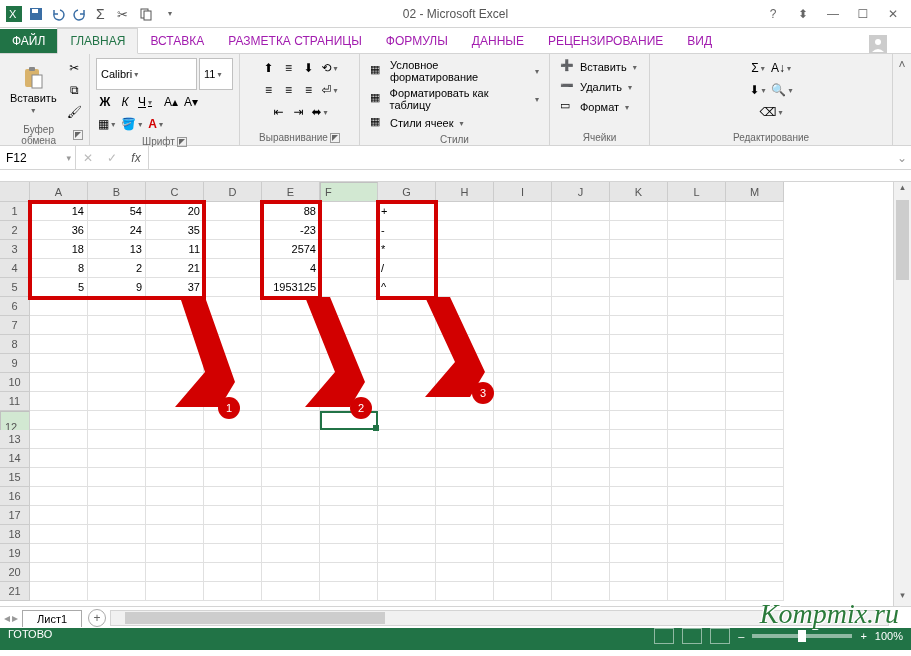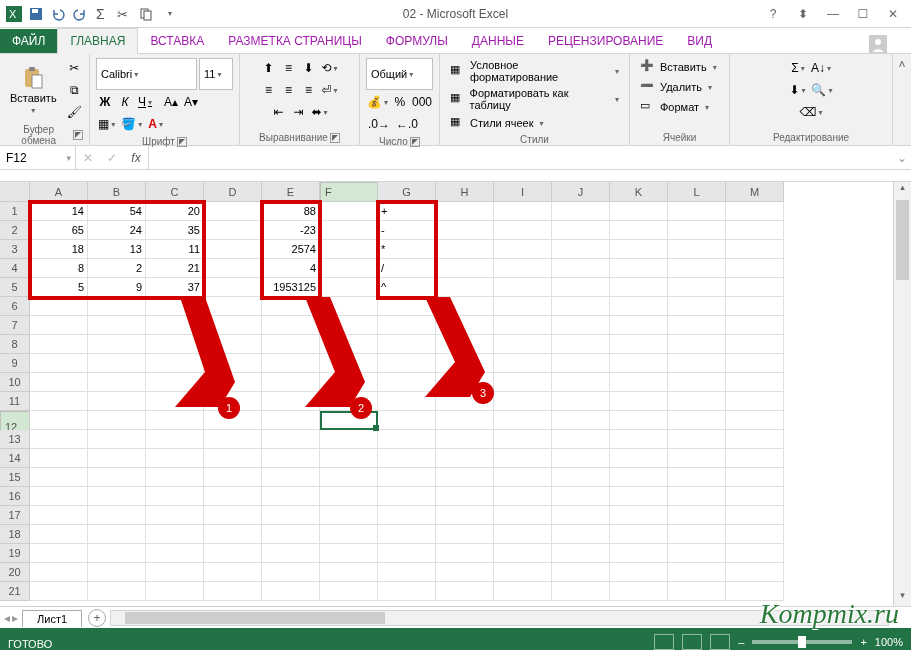--- a/index.html
+++ b/index.html
@@ -72,21 +72,21 @@
 
 
 .sheetbar { height: 22px; border-top: 1px solid #d4d4d4; display: flex; align-items: center; }
 .sheetnav { display: flex; gap: 2px; padding: 0 4px; color: #999; }
 .sheettab { border: 1px solid #aaa; border-bottom: none; padding: 2px 14px; font-size: 11px; background: #fff; position: relative; top: 1px; }
 .addsheet { width: 18px; height: 18px; border: 1px solid #aaa; border-radius: 50%; display: flex; align-items: center; justify-content: center; margin-left: 6px; font-size: 12px; color: #666; }
 .hscroll { flex: 1; height: 16px; background: #f1f1f1; margin: 0 4px; position: relative; border: 1px solid #d4d4d4; }
 .hscroll .thumb { position: absolute; left: 14px; top: 1px; bottom: 1px; width: 260px; background: #cdcdcd; }
 
 
-.status { height: 22px; background: #217346; color: #fff; display: flex; align-items: flex-end; padding: 0 8px; font-size: 11px; }
+.status { height: 22px; background: #217346; color: #fff; display: flex; align-items: flex-start; padding: 0 8px; font-size: 11px; }
 .status .right { margin-left: auto; display: flex; align-items: center; gap: 8px; }
 .viewbtn { width: 20px; height: 16px; border: 1px solid rgba(255,255,255,0.5); }
 .zoomslider { width: 100px; height: 4px; background: rgba(255,255,255,0.5); position: relative; }
 .zoomslider .zthumb { width: 8px; height: 12px; background: #fff; position: absolute; top: -4px; left: 46px; }
 
 
 .annot { position: absolute; pointer-events: none; }
 .redbox { position: absolute; border: 4px solid #d20000; }
 .circ { width: 22px; height: 22px; border-radius: 50%; background: #d20000; color: #fff; font-size: 11px; display: flex; align-items: center; justify-content: center; position: absolute; }
 
@@ -251,38 +251,20 @@
         <span class="smbtn">⇥</span>
         <span class="smbtn dd">⬌</span>
       </div>
     </div>
     <div class="group-label">
         <span>Выравнивание</span>
         <span class="dialog-launcher"></span>
       </div>
   </div>
 
-  <div class="group" style="width:80px">
-    <div class="group-body stackcol" style="align-items:stretch">
-      <div class="sel dd">Общий</div>
-      <div class="stackrow">
-        <span class="smbtn dd">💰</span>
-        <span class="smbtn">%</span>
-        <span class="smbtn">000</span>
-      </div>
-      <div class="stackrow">
-        <span class="smbtn">.0→</span>
-        <span class="smbtn">←.0</span>
-      </div>
-    </div>
-    <div class="group-label">
-        <span>Число</span>
-        <span class="dialog-launcher"></span>
-      </div>
-  </div>
 
   <div class="group" style="width:190px">
     <div class="group-body stackcol" style="align-items:stretch">
       <div class="ribbtn dd">
           <span class="ic">▦</span>
           <span>Условное форматирование</span>
         </div>
       <div class="ribbtn dd">
           <span class="ic">▦</span>
           <span>Форматировать как таблицу</span>
@@ -380,21 +362,21 @@
         <div class="cell tl">+</div>
         <div class="cell"></div>
         <div class="cell"></div>
         <div class="cell"></div>
         <div class="cell"></div>
         <div class="cell"></div>
         <div class="cell"></div>
       </div>
       <div class="row">
         <div class="rh">2</div>
-        <div class="cell">65</div>
+        <div class="cell">36</div>
         <div class="cell">24</div>
         <div class="cell">35</div>
         <div class="cell"></div>
         <div class="cell">-23</div>
         <div class="cell"></div>
         <div class="cell tl">-</div>
         <div class="cell"></div>
         <div class="cell"></div>
         <div class="cell"></div>
         <div class="cell"></div>

